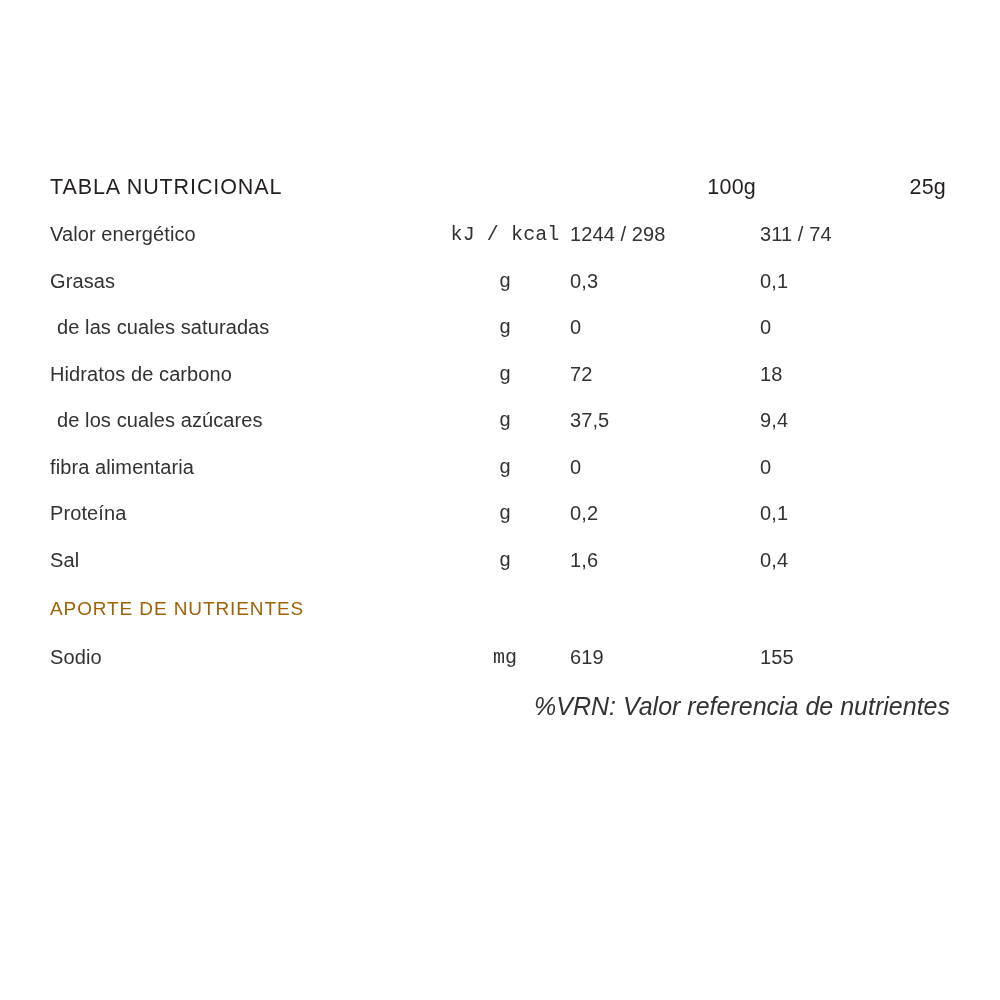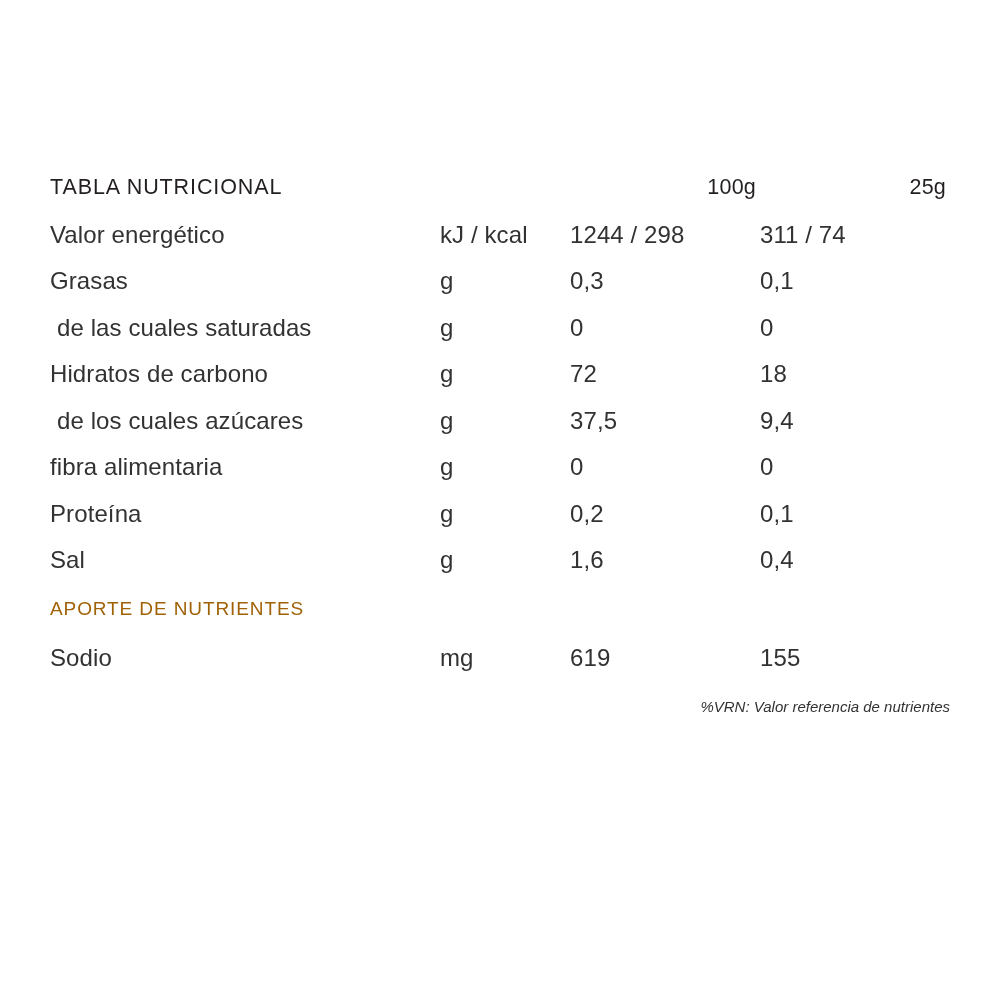--- a/index.html
+++ b/index.html
@@ -61,40 +61,40 @@
   }
   .rule-strong {
     border-top: 1.6px solid #1a1a1a;
   }
   .rule-light {
     border-top: 1px solid #d7d7d7;
   }
 
   .drow td {
     height: 45.5px;
-    font-size: 24px;
+    font-size: 20px;
     color: #333132;
     letter-spacing: 0.1px;
   }
   .drow td.label { text-align: left; }
   .drow td.label.indent { padding-left: 7px; }
-  .drow td.unit { text-align: left; }
+  .drow td.unit { text-align: center; font-family: Liberation Mono, monospace; }
   .drow td.val { padding-right: 4px; }
 
   .section-row td {
     height: 50px;
     font-size: 19px;
     letter-spacing: 0.9px;
     color: #a16207;
     padding-top: 4px;
   }
 
   .note-row td {
     height: 46px;
-    font-size: 15px;
+    font-size: 25px;
     font-style: italic;
     color: #333132;
     text-align: right;
     padding-right: 4px;
     padding-top: 8px;
   }
 </style>
 </head>
 <body>
 

